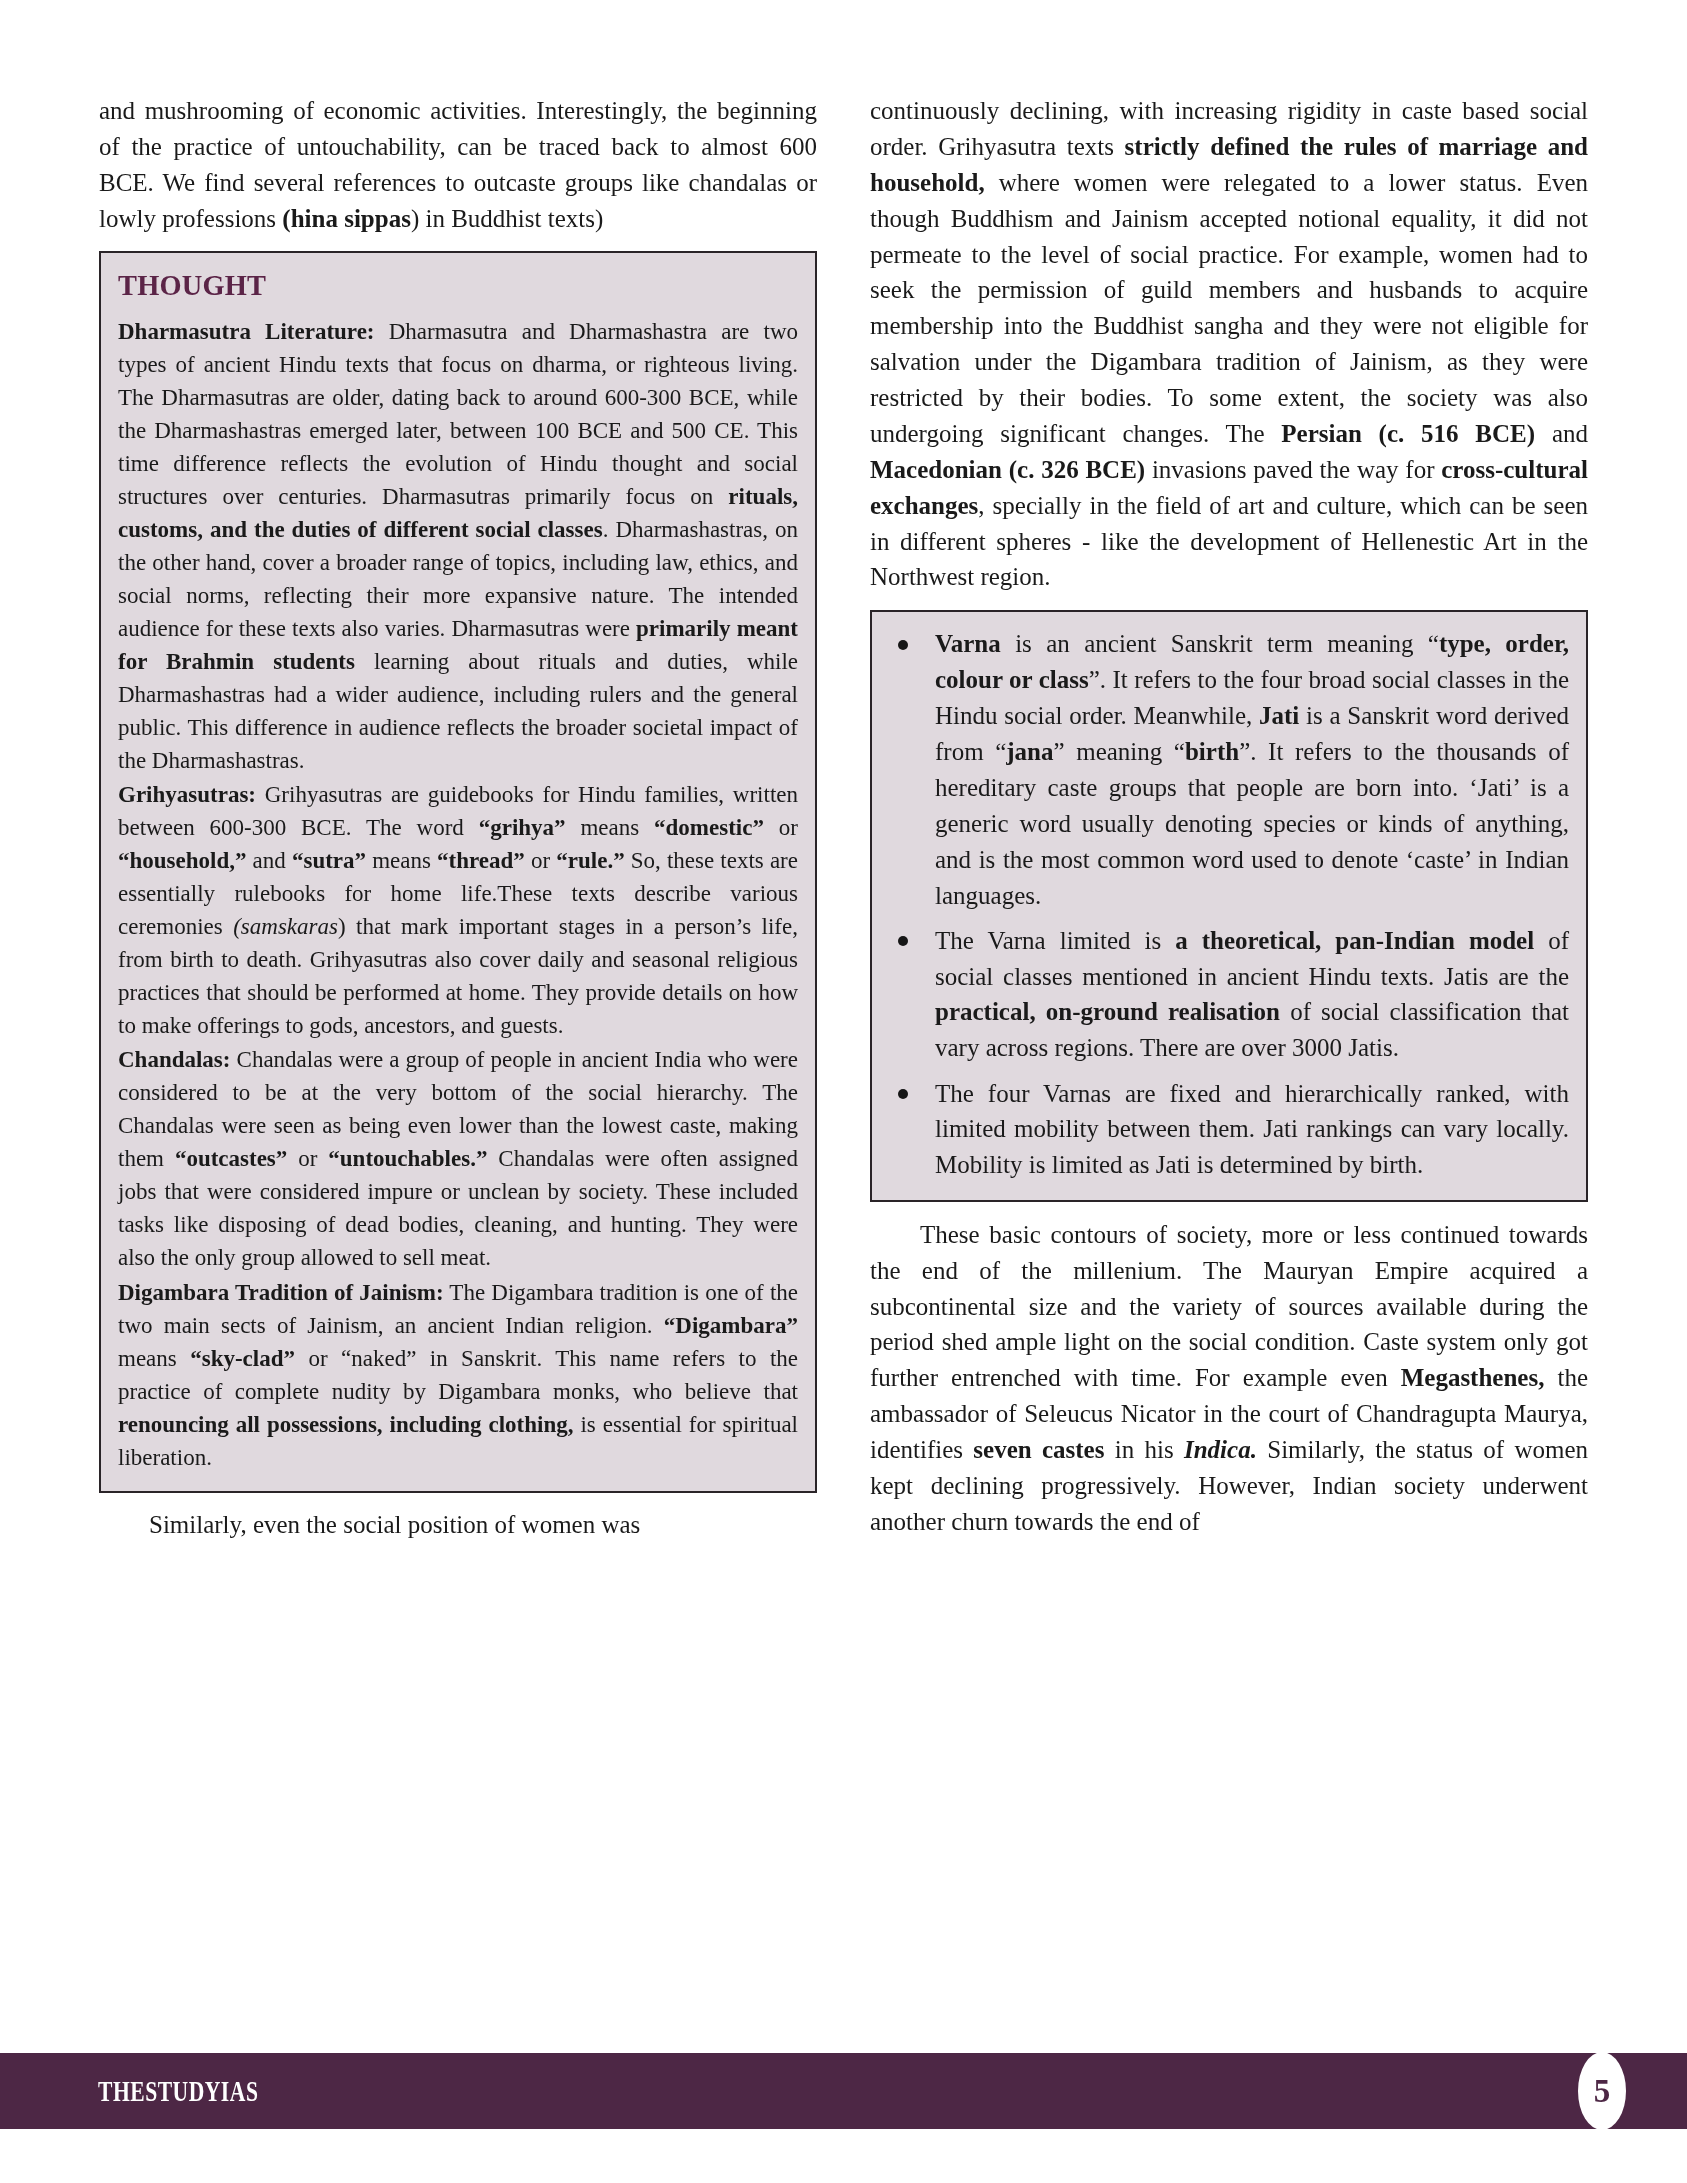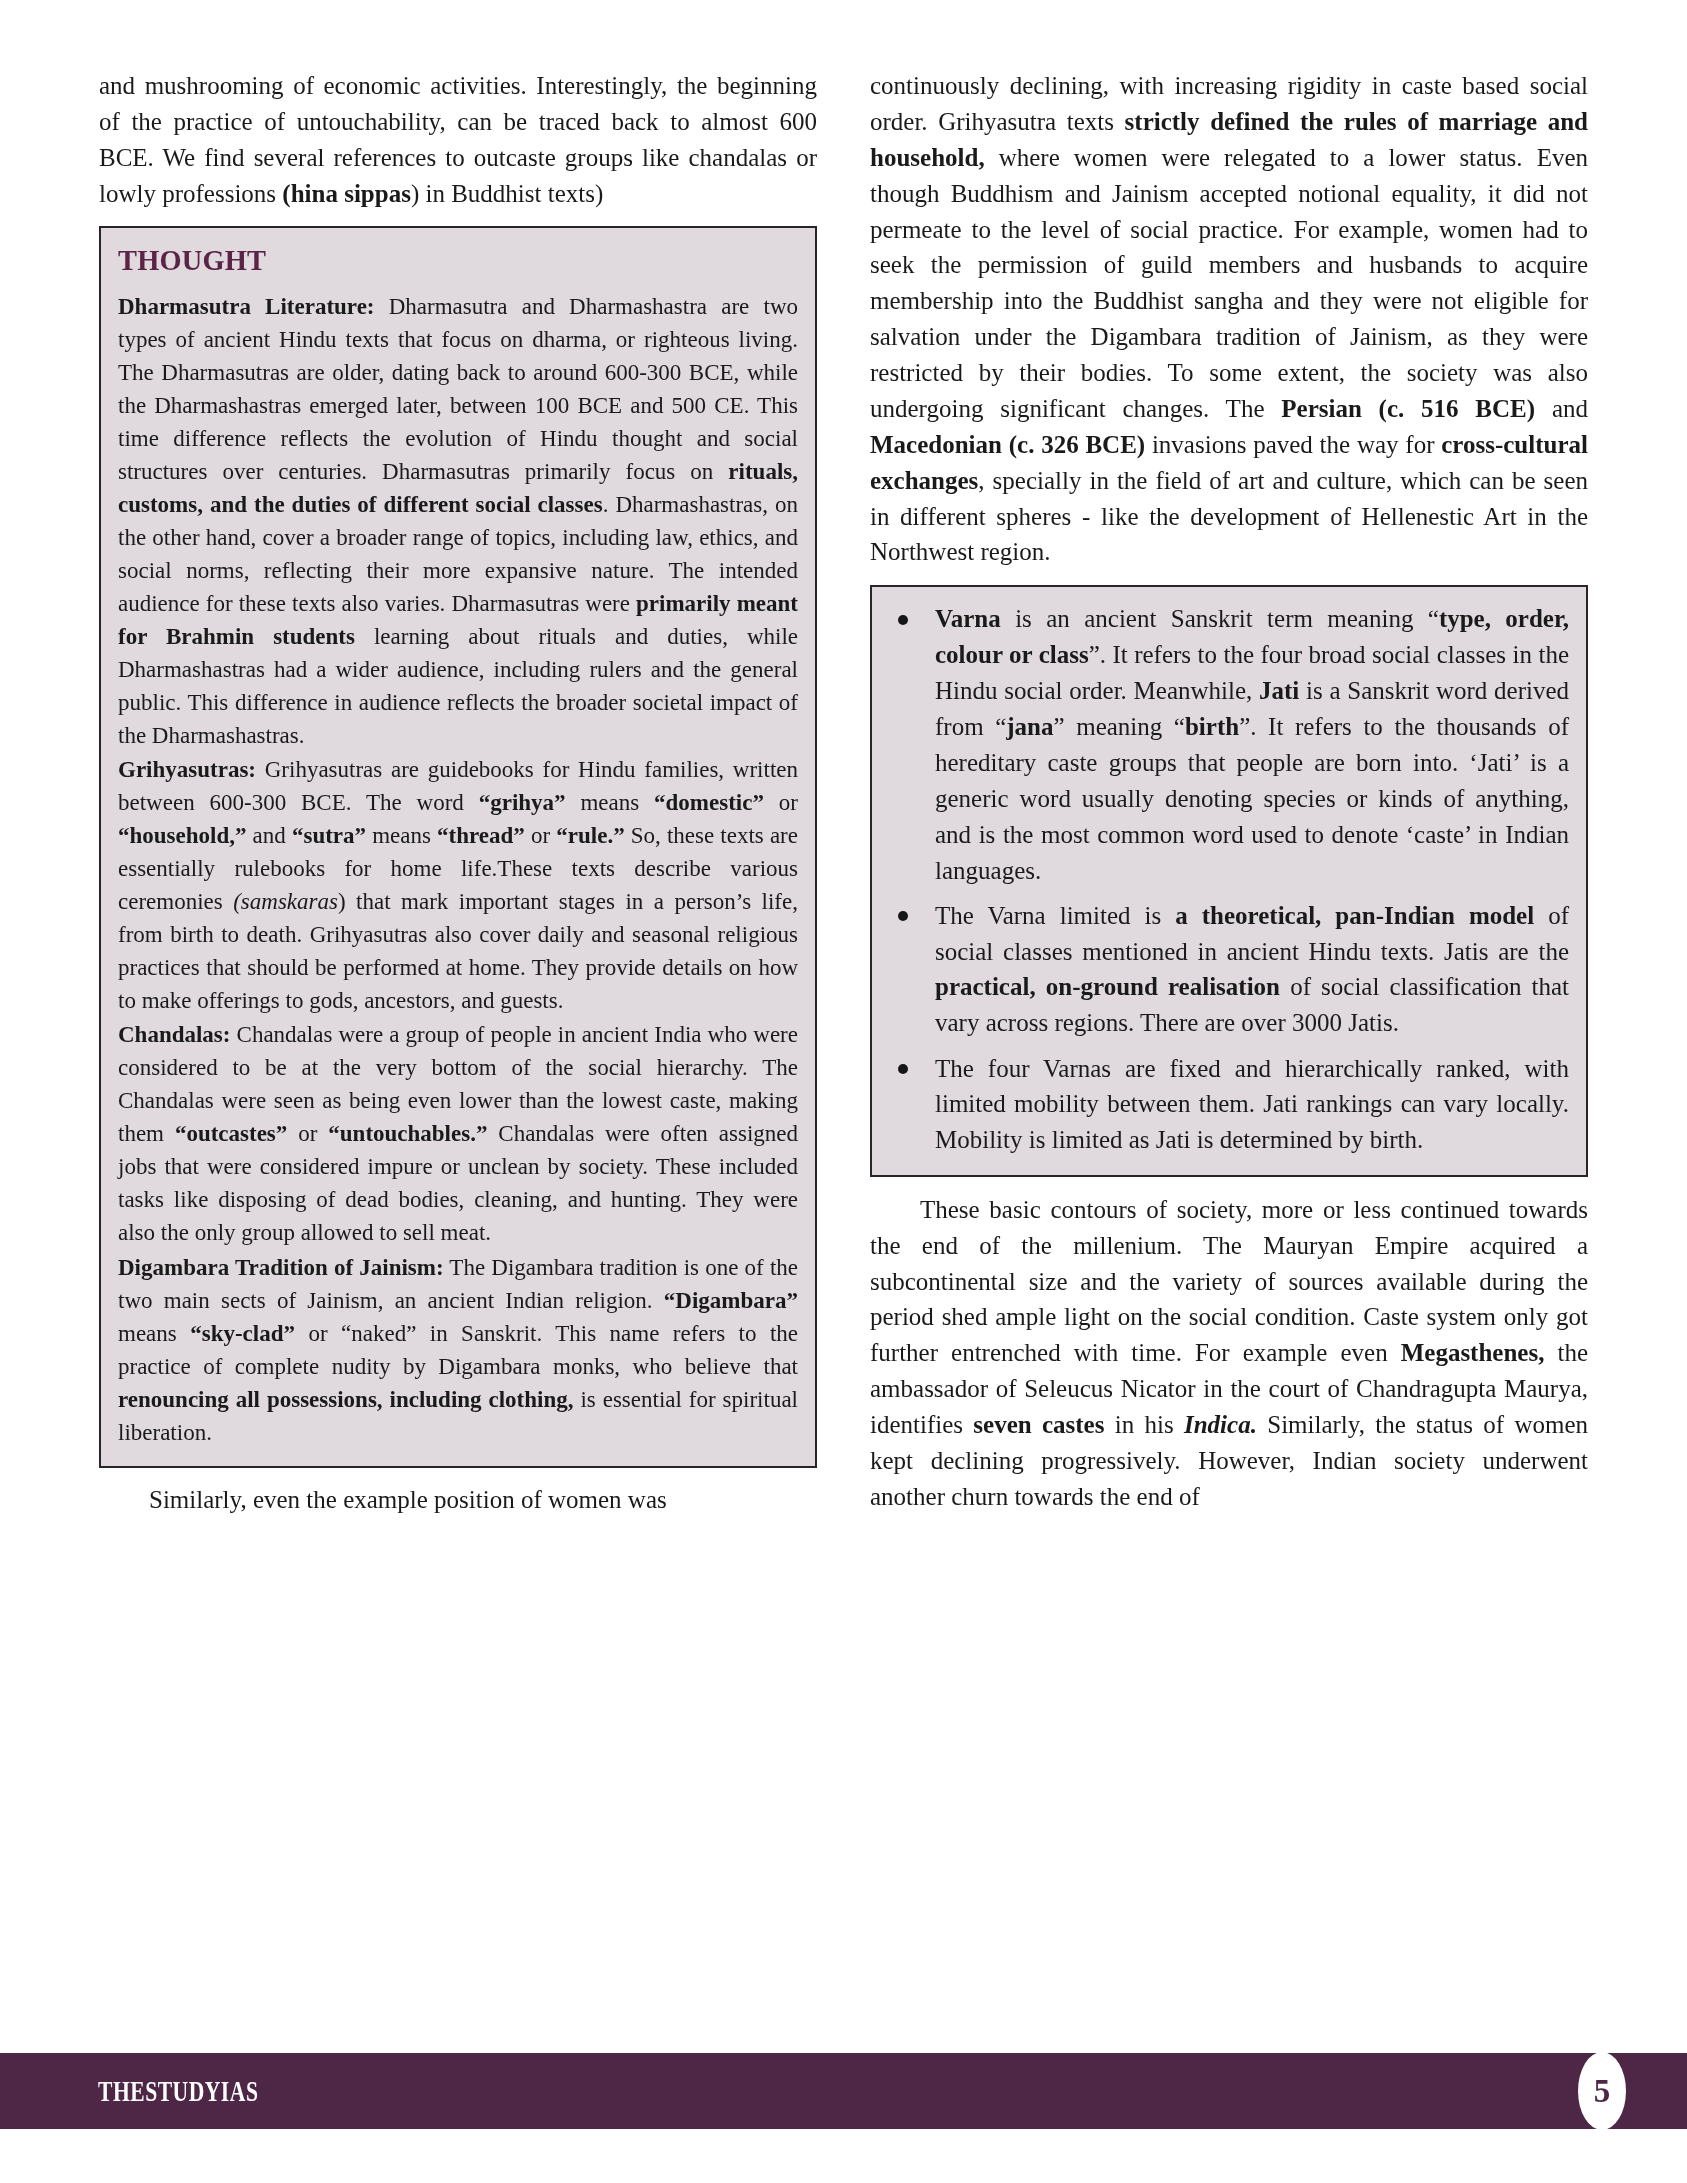--- a/index.html
+++ b/index.html
@@ -16,21 +16,21 @@
     overflow: hidden;
   }
   .page {
     position: relative;
     width: 1687px;
     height: 2183px;
     box-sizing: border-box;
   }
   .content {
     position: absolute;
-    top: 68px;
+    top: 93px;
     left: 99px;
     width: 1489px;
     height: 1905px;
     display: flex;
     gap: 53px;
   }
   .col {
     width: 718px;
     box-sizing: border-box;
   }
@@ -160,21 +160,21 @@
 
         <p class="box-text"><b>Dharmasutra Literature:</b><span> Dharmasutra and Dharmashastra are two types of ancient Hindu texts that focus on dharma, or righteous living. The Dharmasutras are older, dating back to around 600-300 BCE, while the Dharmashastras emerged later, between 100 BCE and 500 CE. This time difference reflects the evolution of Hindu thought and social structures over centuries. Dharmasutras primarily focus on </span><b>rituals, customs, and the duties of different social classes</b><span>. Dharmashastras, on the other hand, cover a broader range of topics, including law, ethics, and social norms, reflecting their more expansive nature. The intended audience for these texts also varies. Dharmasutras were </span><b>primarily meant for Brahmin students</b><span> learning about rituals and duties, while Dharmashastras had a wider audience, including rulers and the general public. This difference in audience reflects the broader societal impact of the Dharmashastras.</span></p>
 
         <p class="box-text"><b>Grihyasutras:</b><span> Grihyasutras are guidebooks for Hindu families, written between 600-300 BCE. The word </span><b>“grihya”</b><span> means </span><b>“domestic”</b><span> or </span><b>“household,”</b><span> and </span><b>“sutra”</b><span> means </span><b>“thread”</b><span> or </span><b>“rule.”</b><span> So, these texts are essentially rulebooks for home life.These texts describe various ceremonies </span><i>(samskaras</i><span>) that mark important stages in a person’s life, from birth to death. Grihyasutras also cover daily and seasonal religious practices that should be performed at home. They provide details on how to make offerings to gods, ancestors, and guests.</span></p>
 
         <p class="box-text"><b>Chandalas:</b><span> Chandalas were a group of people in ancient India who were considered to be at the very bottom of the social hierarchy. The Chandalas were seen as being even lower than the lowest caste, making them </span><b>“outcastes”</b><span> or </span><b>“untouchables.”</b><span> Chandalas were often assigned jobs that were considered impure or unclean by society. These included tasks like disposing of dead bodies, cleaning, and hunting. They were also the only group allowed to sell meat.</span></p>
 
         <p class="box-text"><b>Digambara Tradition of Jainism:</b><span> The Digambara tradition is one of the two main sects of Jainism, an ancient Indian religion. </span><b>“Digambara”</b><span> means </span><b>“sky-clad”</b><span> or “naked” in Sanskrit. This name refers to the practice of complete nudity by Digambara monks, who believe that </span><b>renouncing all possessions, including clothing,</b><span> is essential for spiritual liberation.</span></p>
       </div>
 
-      <p class="body-text indent">Similarly, even the example position of women was</p>
+      <p class="body-text indent">Similarly, even the social position of women was</p>
 
     </div>
 
     <div class="col">
 
       <p class="body-text"><span>continuously declining, with increasing rigidity in caste based social order. Grihyasutra texts </span><b>strictly defined the rules of marriage and household,</b><span> where women were relegated to a lower status. Even though Buddhism and Jainism accepted notional equality, it did not permeate to the level of social practice. For example, women had to seek the permission of guild members and husbands to acquire membership into the Buddhist sangha and they were not eligible for salvation under the Digambara tradition of Jainism, as they were restricted by their bodies. To some extent, the society was also undergoing significant changes. The </span><b>Persian (c. 516 BCE)</b><span> and </span><b>Macedonian (c. 326 BCE)</b><span> invasions paved the way for </span><b>cross-cultural exchanges</b><span>, specially in the field of art and culture, which can be seen in different spheres - like the development of Hellenestic Art in the Northwest region.</span></p>
 
       <div class="box">
 
         <ul class="bullets">

